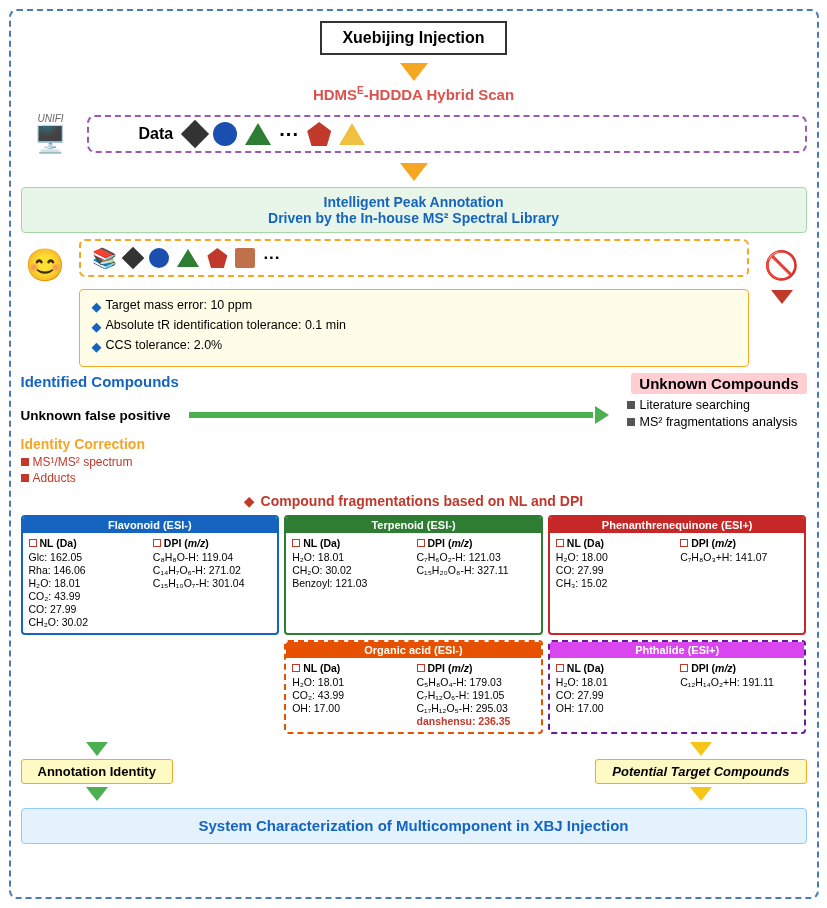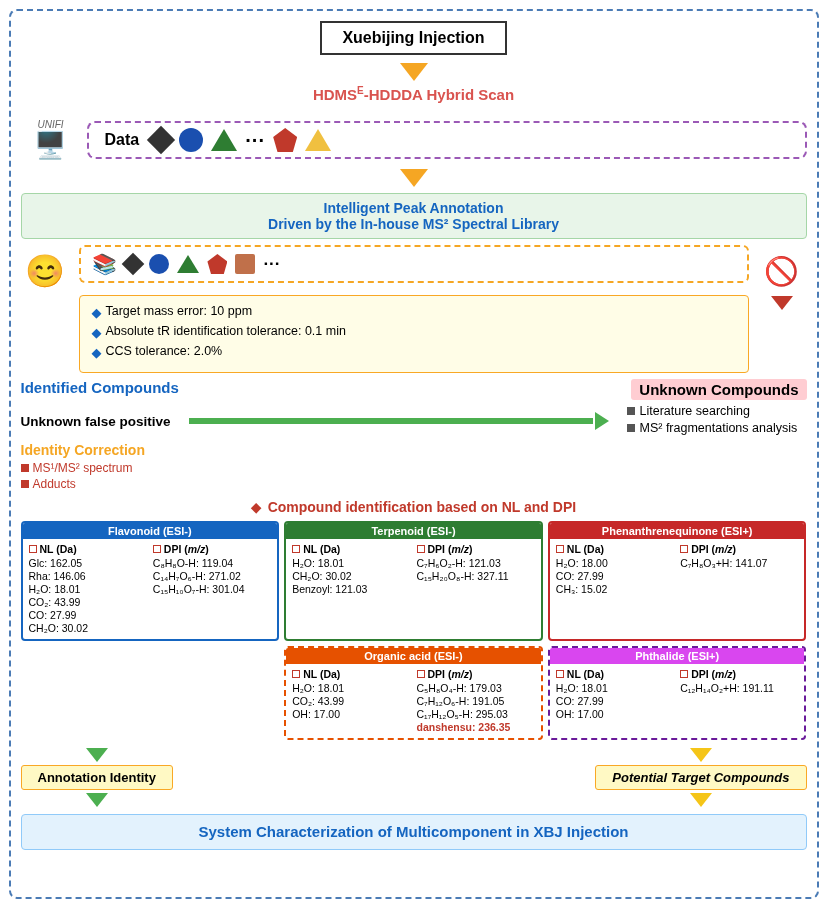--- a/index.html
+++ b/index.html
@@ -18,21 +18,21 @@
       border-radius: 8px;
       padding: 10px;
       position: relative;
     }
 
     
     .top-section {
       display: flex;
       flex-direction: column;
       align-items: center;
-      margin-bottom: 12px;
+      margin-bottom: 6px;
     }
     .xuebijing-box {
       border: 2px solid #333;
       padding: 6px 20px;
       text-align: center;
       font-size: 16px;
       font-weight: bold;
       margin-bottom: 6px;
       background: white;
     }
@@ -59,20 +59,21 @@
       align-items: center;
       padding: 5px 16px;
       gap: 8px;
       margin: 4px 0;
       background: white;
     }
     .data-label {
       font-size: 16px;
       font-weight: bold;
       margin-right: 4px;
+      margin-left: 34px;
     }
     .shape-diamond { width: 20px; height: 20px; background: #333; transform: rotate(45deg); flex-shrink: 0; }
     .shape-circle-blue { width: 24px; height: 24px; background: #1a4faf; border-radius: 50%; flex-shrink: 0; }
     .shape-triangle-green {
       width: 0; height: 0;
       border-left: 13px solid transparent;
       border-right: 13px solid transparent;
       border-bottom: 22px solid #2e7d32;
       flex-shrink: 0;
     }
@@ -492,21 +493,21 @@
           <div class="bullet-square"></div>
           <span>Adducts</span>
         </div>
       </div>
     </div>
     <div style="flex:1;"></div>
   </div>
 
   <div class="dpi-header-row">
     <span class="diamond-red">◆</span>
-    <span class="dpi-label">Compound identification based on NL and DPI</span>
+    <span class="dpi-label">Compound fragmentations based on NL and DPI</span>
   </div>
 
   <div style="display:grid; grid-template-columns: 1fr 1fr 1fr; gap:5px; margin-bottom:5px;">
 
     <div class="compound-box blue-box">
       <div class="compound-header">Flavonoid (ESI-)</div>
       <div class="compound-cols">
         <div class="compound-col">
           <div class="col-header">
             <div class="small-square"></div>

